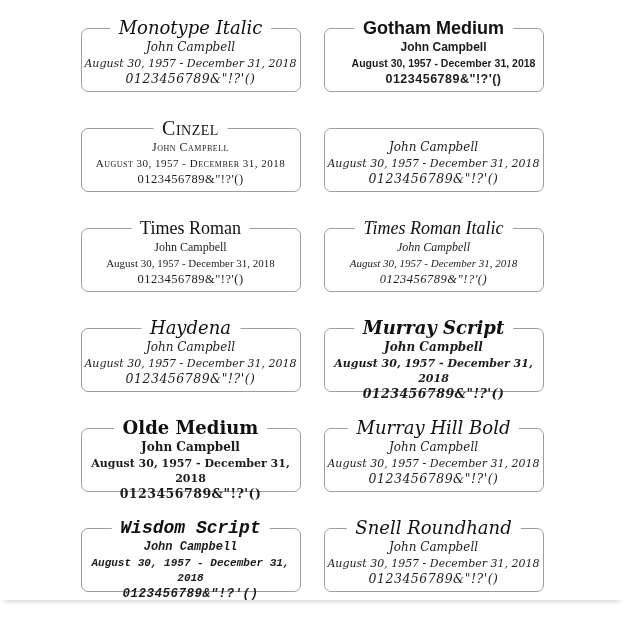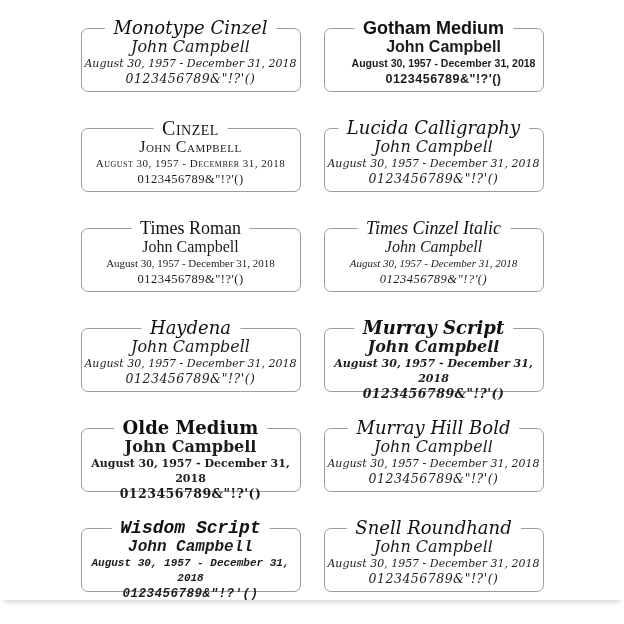--- a/index.html
+++ b/index.html
@@ -37,21 +37,21 @@
     top: -13px;
     left: 50%;
     transform: translateX(-50%);
     background: #ffffff;
     padding: 0 9px;
     white-space: nowrap;
     font-size: 18px;
     line-height: 24px;
     color: #111;
   }
-  .name  { font-size: 16px; line-height: 18px; }
+  .name  { font-size: 12px; line-height: 18px; }
   .dates { font-size: 11px; line-height: 15px; }
   .chars { font-size: 12.5px; line-height: 16px; letter-spacing: 0.5px; }
 
   
   .f-monotype-corsiva   { font-family: "DejaVu Serif", serif; font-style: italic; }
   .f-gotham-medium      { font-family: "Liberation Sans", sans-serif; font-weight: 700; padding-left: 20px; }
   .f-gotham-medium .dates { font-size: 10.5px; }
   .f-cinzel             { font-family: "Liberation Serif", serif; font-variant: small-caps; letter-spacing: 0.5px; }
   .f-cinzel .card-title { font-size: 20px; }
   .f-lucida-calligraphy { font-family: "DejaVu Serif", serif; font-style: italic; }
@@ -64,57 +64,56 @@
   .f-wisdom-script      { font-family: Liberation Mono, monospace; font-style: italic; font-weight: 700; }
   .f-snell-roundhand    { font-family: "DejaVu Serif", serif; font-style: italic; }
 </style>
 </head>
 <body>
 
 <div class="grid">
 
   <div class="row">
     <div class="card f-monotype-corsiva">
-      <div class="card-title">Monotype Cinzel</div>
+      <div class="card-title">Monotype Italic</div>
       <div class="name">John Campbell</div>
       <div class="dates">August 30, 1957 - December 31, 2018</div>
       <div class="chars">0123456789&amp;"!?'()</div>
     </div>
     <div class="card f-gotham-medium">
       <div class="card-title">Gotham Medium</div>
       <div class="name">John Campbell</div>
       <div class="dates">August 30, 1957 - December 31, 2018</div>
       <div class="chars">0123456789&amp;"!?'()</div>
     </div>
   </div>
 
   <div class="row">
     <div class="card f-cinzel">
       <div class="card-title">Cinzel</div>
       <div class="name">John Campbell</div>
       <div class="dates">August 30, 1957 - December 31, 2018</div>
       <div class="chars">0123456789&amp;"!?'()</div>
     </div>
     <div class="card f-lucida-calligraphy">
-      <div class="card-title">Lucida Calligraphy</div>
       <div class="name">John Campbell</div>
       <div class="dates">August 30, 1957 - December 31, 2018</div>
       <div class="chars">0123456789&amp;"!?'()</div>
     </div>
   </div>
 
   <div class="row">
     <div class="card f-times-roman">
       <div class="card-title">Times Roman</div>
       <div class="name">John Campbell</div>
       <div class="dates">August 30, 1957 - December 31, 2018</div>
       <div class="chars">0123456789&amp;"!?'()</div>
     </div>
     <div class="card f-times-roman-italic">
-      <div class="card-title">Times Cinzel Italic</div>
+      <div class="card-title">Times Roman Italic</div>
       <div class="name">John Campbell</div>
       <div class="dates">August 30, 1957 - December 31, 2018</div>
       <div class="chars">0123456789&amp;"!?'()</div>
     </div>
   </div>
 
   <div class="row">
     <div class="card f-haydena">
       <div class="card-title">Haydena</div>
       <div class="name">John Campbell</div>

